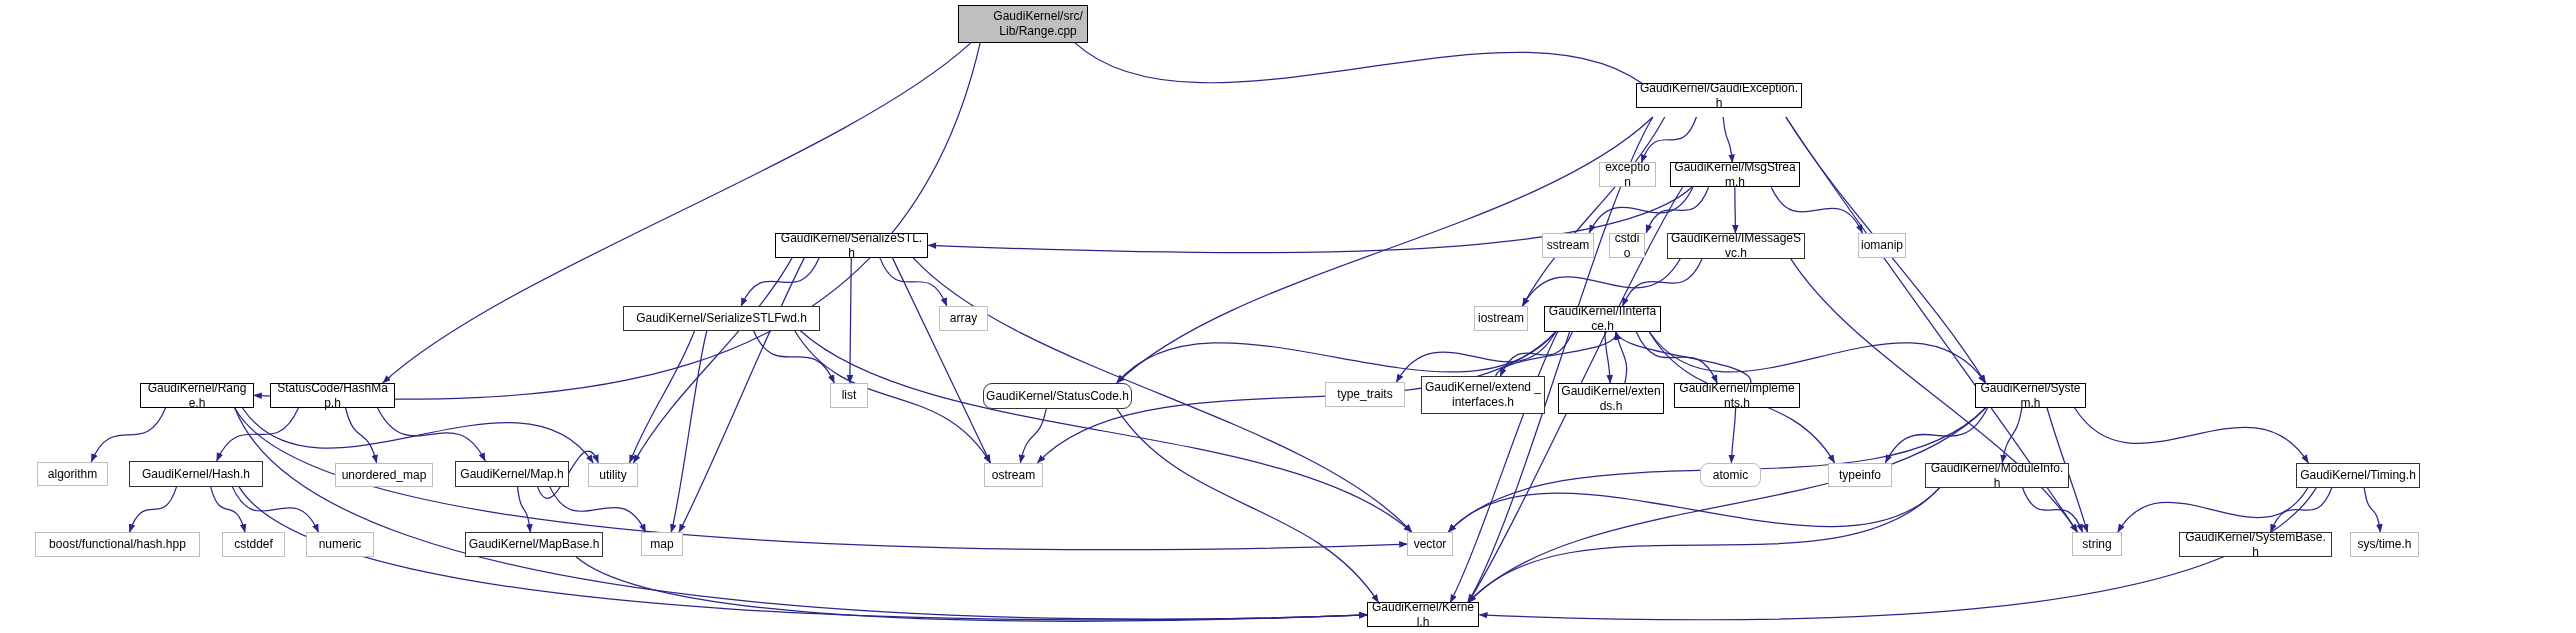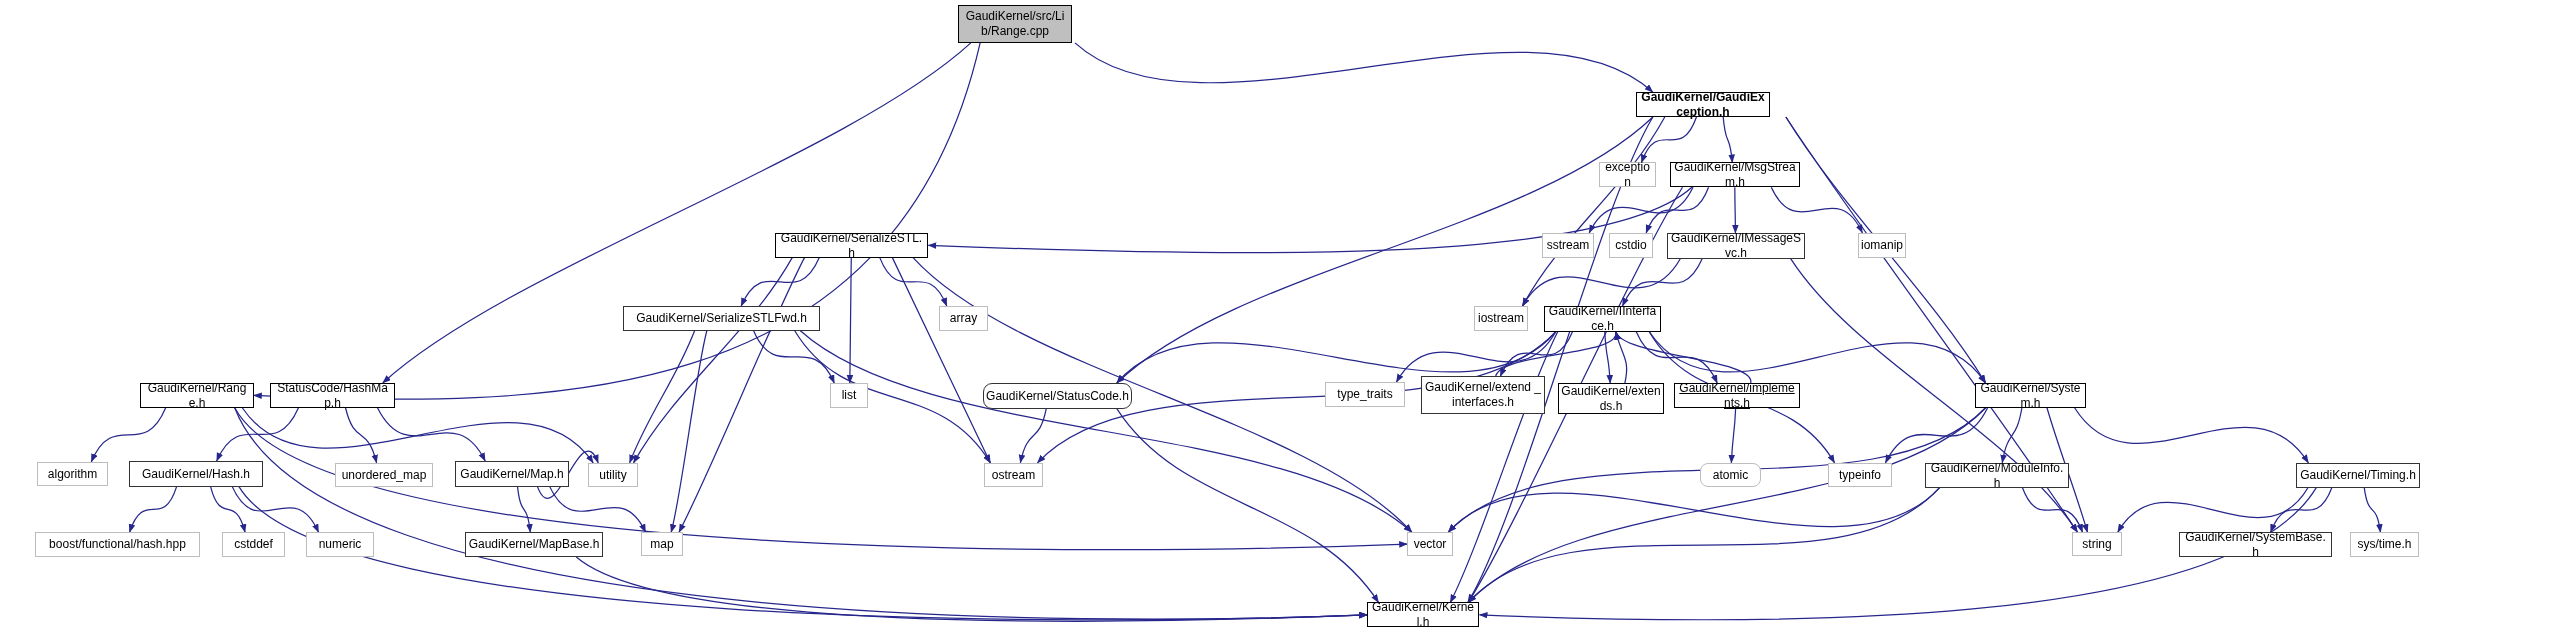--- a/index.html
+++ b/index.html
@@ -110,36 +110,36 @@
         <path d="M221.625,512 C232.515,554.1 247.03500000000003,517.9 257.925,560" stroke="#26268c" stroke-width="1.3" marker-end="url(#arrow)"></path>
         <path d="M244.375,512 C271.645,572.3 308.005,499.7 335.275,560" stroke="#26268c" stroke-width="1.3" marker-end="url(#arrow)"></path>
         <path d="M251.5,512 C341.5,663 1139,659 1439,647" stroke="#26268c" stroke-width="1.3" marker-end="url(#arrow)"></path>
         <path d="M544.625,512 C548.675,546.5 554.075,525.5 558.125,560" stroke="#26268c" stroke-width="1.3" marker-end="url(#arrow)"></path>
         <path d="M578.5,512 C606.94,573.6 650.96,498.4 679.4,560" stroke="#26268c" stroke-width="1.3" marker-end="url(#arrow)"></path>
         <path d="M565.625,512 C584.795,563.3 610.355,435.7 629.525,487" stroke="#26268c" stroke-width="1.3" marker-end="url(#arrow)"></path>
         <path d="M606.5,586 C696.5,663 1139,659 1439,647" stroke="#26268c" stroke-width="1.3" marker-end="url(#arrow)"></path>
       </g>
   </svg>
 
-<div class="node root" style="left: 958px; top: 4.8px; width: 114px; height: 38px;">
+<div class="node root" style="left: 958px; top: 4.8px; width: 130px; height: 38px; padding-left: 32px;">
       <span>GaudiKernel/src/Lib/Range.cpp</span>
     </div>
-    <div class="node link" style="left: 1636px; top: 92px; width: 134px; height: 25px; font-weight: bold;">
+    <div class="node link" style="left: 1636px; top: 83px; width: 166px; height: 25px;">
       <span>GaudiKernel/GaudiException.h</span>
     </div>
     <div class="node leaf" style="left: 1599px; top: 162px; width: 57px; height: 25px;">
       <span>exception</span>
     </div>
     <div class="node link" style="left: 1670px; top: 162px; width: 130px; height: 25px;">
       <span>GaudiKernel/MsgStream.h</span>
     </div>
     <div class="node leaf" style="left: 1542px; top: 233px; width: 52px; height: 25px;">
       <span>sstream</span>
     </div>
-    <div class="node leaf" style="left: 1609px; top: 233px; width: 44px; height: 25px;">
+    <div class="node leaf" style="left: 1609px; top: 233px; width: 36px; height: 25px;">
       <span>cstdio</span>
     </div>
     <div class="node bold link" style="left: 1667px; top: 233px; width: 138px; height: 26px;">
       <span>GaudiKernel/IMessageSvc.h</span>
     </div>
     <div class="node leaf" style="left: 1858px; top: 233px; width: 48px; height: 25px;">
       <span>iomanip</span>
     </div>
     <div class="node link" style="left: 775px; top: 233px; width: 153px; height: 25px;">
       <span>GaudiKernel/SerializeSTL.h</span>
@@ -170,21 +170,21 @@
     </div>
     <div class="node leaf" style="left: 1325px; top: 382px; width: 80px; height: 25px;">
       <span>type_traits</span>
     </div>
     <div class="node bold link" style="left: 1421px; top: 376px; width: 124px; height: 38px;">
       <span>GaudiKernel/extend _interfaces.h</span>
     </div>
     <div class="node link" style="left: 1558px; top: 383px; width: 106px; height: 31px;">
       <span>GaudiKernel/extends.h</span>
     </div>
-    <div class="node link" style="left: 1674px; top: 383px; width: 126px; height: 25px; text-decoration: underline;">
+    <div class="node link" style="left: 1674px; top: 383px; width: 126px; height: 25px;">
       <span>GaudiKernel/implements.h</span>
     </div>
     <div class="node link" style="left: 1975px; top: 383px; width: 111px; height: 25px;">
       <span>GaudiKernel/System.h</span>
     </div>
     <div class="node leaf" style="left: 37px; top: 462px; width: 71px; height: 24px;">
       <span>algorithm</span>
     </div>
     <div class="node bold link" style="left: 129px; top: 461px; width: 134px; height: 26px;">
       <span>GaudiKernel/Hash.h</span>

